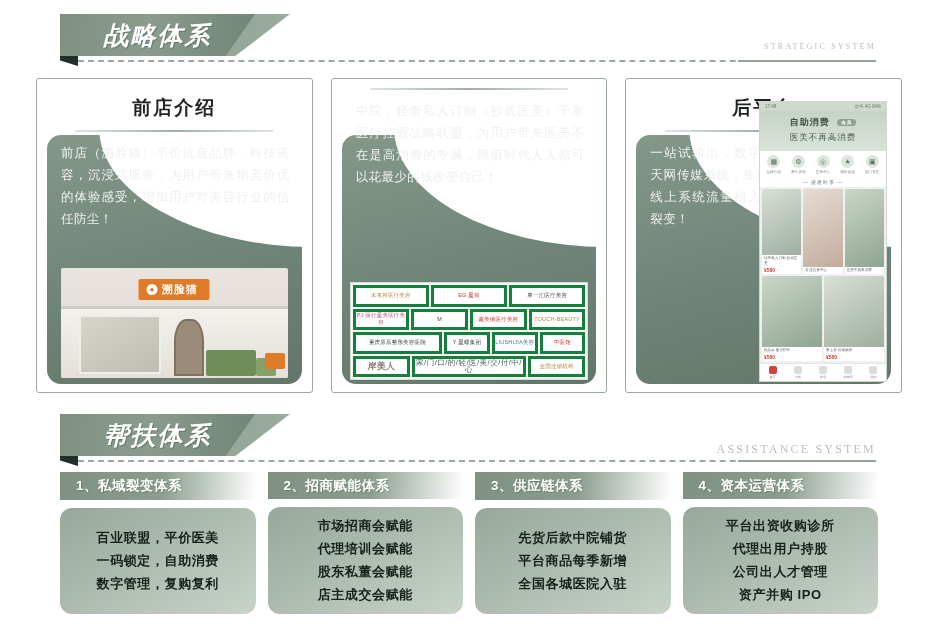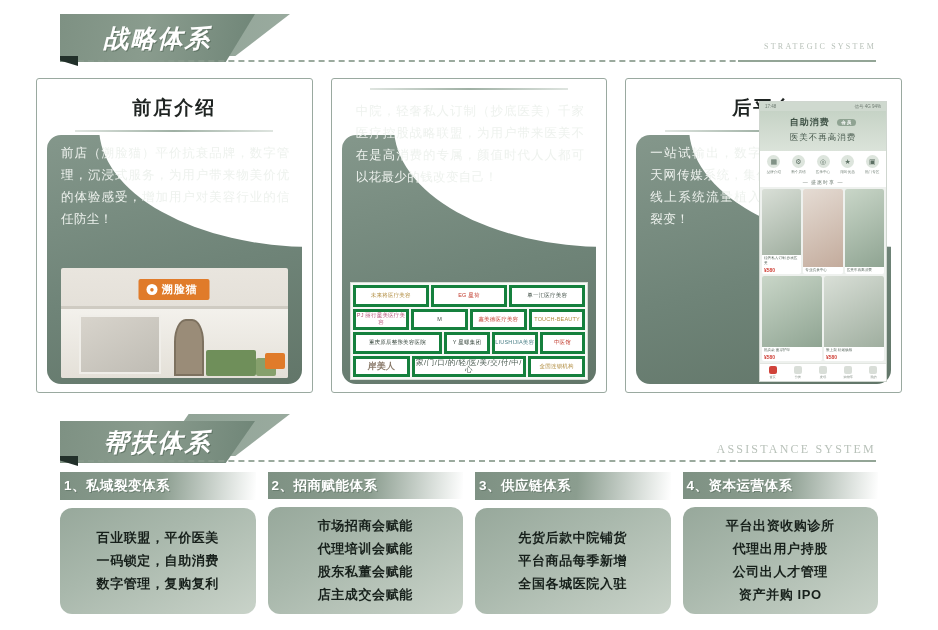--- a/index.html
+++ b/index.html
@@ -6,21 +6,21 @@
   body {
     width: 938px; height: 630px; background: #ffffff; overflow: hidden;
     font-family: "Liberation Sans", "DejaVu Sans", sans-serif;
     position: relative;
   }
 
   
   .banner-wrap { position: relative; height: 62px; }
   .banner {
     position: absolute; left: 60px; top: 14px;
-    width: 195px; height: 48px;
+    width: 195px; height: 42px;
     background: linear-gradient(100deg, #7e9183 0%, #8a9c8e 45%, #6f8577 100%);
     clip-path: polygon(0 0, 100% 0, 85% 100%, 0 100%);
     display: flex; align-items: center; justify-content: center; font-family: Liberation Serif, serif;
   }
   .banner-ext {
     position: absolute; left: 160px; top: 14px;
     width: 130px; height: 42px;
     background: linear-gradient(100deg, #8fa295 0%, #9aab9f 100%);
     clip-path: polygon(22% 0, 100% 0, 58% 100%, 0 100%);
   }
@@ -219,21 +219,21 @@
   .ph-nav-item { flex: 1; text-align: center; }
   .ph-nav-item .nb {
     width: 8px; height: 8px; margin: 0 auto 1px; border-radius: 2px;
     background: #d9ded8;
   }
   .ph-nav-item.on .nb { background: #d0433a; }
   .ph-nav-item .nl { font-size: 3.2px; color: #8c968e; }
 
   
   .bottom-banner-wrap { position: absolute; left: 0; top: 400px; width: 938px; height: 68px; }
-  .bb { position: absolute; left: 60px; top: 21px; width: 195px; height: 42px;
+  .bb { position: absolute; left: 60px; top: 14px; width: 195px; height: 42px;
     background: linear-gradient(100deg, #7e9183 0%, #8a9c8e 45%, #6f8577 100%);
     clip-path: polygon(0 0, 100% 0, 85% 100%, 0 100%);
     display: flex; align-items: center; justify-content: center; }
   .bb-ext { position: absolute; left: 160px; top: 14px; width: 130px; height: 42px;
     background: linear-gradient(100deg, #8fa295 0%, #9aab9f 100%);
     clip-path: polygon(22% 0, 100% 0, 58% 100%, 0 100%); }
   .bb-tab { position: absolute; left: 60px; top: 56px; width: 18px; height: 10px;
     background: #22302a; clip-path: polygon(0 0, 100% 0, 100% 100%, 0 45%); }
   .bb-rule { position: absolute; left: 78px; top: 60px; width: 798px; height: 0;
     border-top: 2px dashed #8a9c8e; opacity: .85; }
@@ -242,21 +242,21 @@
     font-family: "Liberation Serif", "DejaVu Serif", serif; }
   .bb-eng-rule { position: absolute; right: 62px; top: 60px; width: 138px; height: 2px;
     background: #93a596; }
 
   .cols {
     position: absolute; left: 0; top: 472px; width: 938px; height: 142px;
     display: flex; gap: 12px; padding: 0 60px;
   }
   .col { flex: 1; display: flex; flex-direction: column; }
   .col-head {
-    height: 28px; display: flex; align-items: center; padding-left: 4px;
+    height: 28px; display: flex; align-items: center; padding-left: 16px;
     background: linear-gradient(95deg, #7e9183 0%, #8b9d8f 52%, #ffffff 100%);
     color: #ffffff; font-size: 13.5px; font-weight: bold; letter-spacing: .5px;
     text-shadow: 1px 1px 0 rgba(60,80,65,.35);
   }
   .col-body {
     margin-top: 8px; flex: 1;
     background: linear-gradient(150deg, #97a89b 0%, #a9b8ac 40%, #c9d3c9 100%);
     border-radius: 12px;
     display: flex; flex-direction: column; align-items: center;
     justify-content: center; gap: 5px;
@@ -281,21 +281,21 @@
   <div class="banner-eng-rule"></div>
 </div>
 
 <div class="cards">
 
   <div class="card">
     <div class="swoosh"></div>
     <div class="swoosh-white"></div>
     <div class="card-title">前店介绍</div>
     <div class="card-underline"></div>
-    <div class="card-body">前店（溯脸猫）平价抗衰品牌，数字管理，沉浸式服务，为用户带来物美价优的体验感受，增加用户对美容行业的信任防尘！</div>
+    <div class="card-body">前店（溯脸猫）平价抗衰品牌，科技美容，沉浸式服务，为用户带来物美价优的体验感受，增加用户对美容行业的信任防尘！</div>
 
     <div class="photo">
       <div class="shop-sign">
         <span class="cat">●</span>
         <span>溯脸猫</span>
       </div>
       <div class="shop-facade">
         <div class="shop-window"></div>
         <div class="shop-door"></div>
         <div class="shop-plant"></div>

